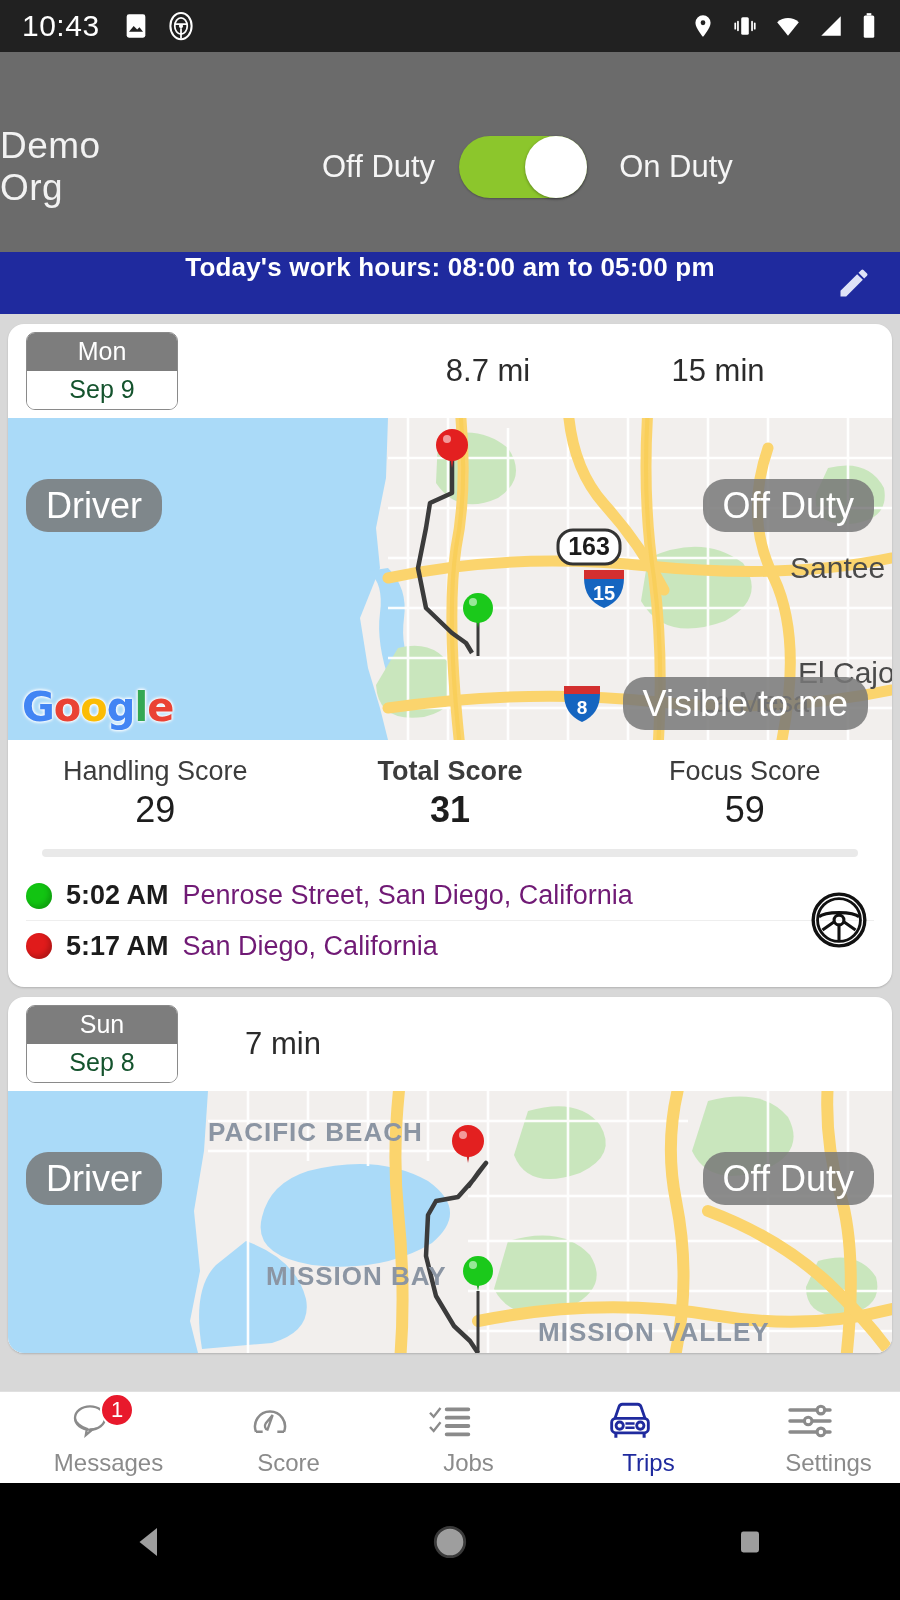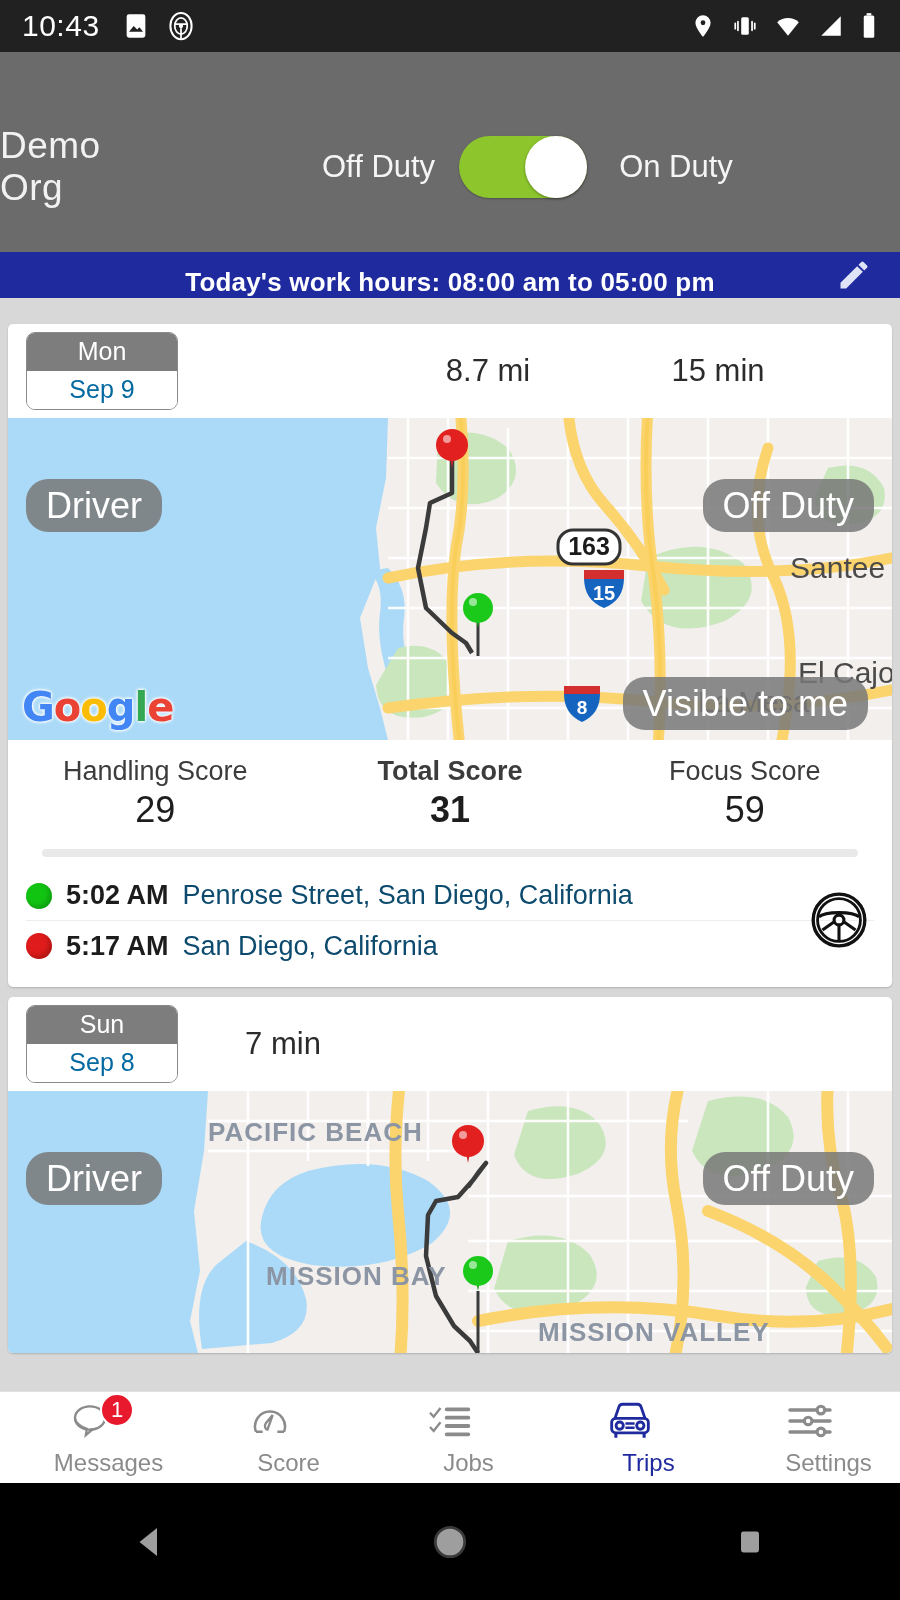--- a/index.html
+++ b/index.html
@@ -40,48 +40,48 @@
     width:128px; height:62px; border-radius:34px; background:#8cc62c;
     position:relative; flex:0 0 auto; box-shadow:0 1px 2px rgba(0,0,0,.25);
   }
   .toggle .knob {
     position:absolute; top:0px; right:0px; width:62px; height:62px; border-radius:50%;
     background:#fff; box-shadow:0 1px 3px rgba(0,0,0,.35);
   }
 
   
   .workbar {
-    background:#1f2a9e; height:46px; display:flex; align-items:flex-end; position:relative;
+    background:#1f2a9e; height:62px; display:flex; align-items:flex-start; position:relative;
   }
   .workbar-text {
     flex:1; text-align:center; color:#fff; font-size:26px; font-weight:bold; letter-spacing:.2px;
   }
   .workbar-edit {
     position:absolute; right:26px; top:50%; transform:translateY(-50%);
     width:40px; height:40px; display:flex; align-items:center; justify-content:center;
   }
 
   
   .content { position:absolute; top:314px; left:0; right:0; bottom:209px; overflow:hidden; background:#d8d8d8; }
 
   .card {
-    background:#fff; border-radius:5px; margin:10px 8px 0 8px; overflow:hidden;
+    background:#fff; border-radius:16px; margin:10px 8px 0 8px; overflow:hidden;
     box-shadow:0 1px 2px rgba(0,0,0,.18);
   }
 
   
   .card-head { display:flex; align-items:center; height:94px; padding:0 18px; }
   .datebadge {
     width:152px; border:1.5px solid #8a8a8a; border-radius:9px; overflow:hidden; background:#fff;
   }
   .datebadge .dow {
     background:#7d7d7d; color:#fff; font-size:25px; text-align:center; padding:4px 0 5px;
   }
   .datebadge .dom {
-    color:#0369a1; font-size:25px; text-align:center; padding:4px 0 5px; background:#fff;
+    color:#14532d; font-size:25px; text-align:center; padding:4px 0 5px; background:#fff;
   }
   .card-metric { font-size:31px; color:#2b2b2b; text-align:center; }
   .metric-dist { flex:0 0 250px; margin-left:185px; }
   .metric-time { flex:0 0 210px; }
 
   
   .map { position:relative; width:100%; overflow:hidden; background:#f2efee; }
   .map.m1 { height:322px; }
   .map.m2 { height:262px; }
   .map-canvas { position:absolute; inset:0; }
@@ -109,21 +109,21 @@
   .score-bar { height:8px; background:#e9e9e9; border-radius:4px; margin:12px 34px 0; }
 
   
   .stops { position:relative; padding:14px 18px 16px; }
   .stop-row { display:flex; align-items:center; height:50px; }
   .stop-row.first { border-bottom:1px solid #eee; }
   .dot { width:26px; height:26px; border-radius:50%; flex:0 0 auto; margin-right:14px; }
   .dot.start { background:#12c412; box-shadow:inset -3px -3px 5px rgba(0,0,0,.18); }
   .dot.end { background:#e01b1b; box-shadow:inset -3px -3px 5px rgba(0,0,0,.2); }
   .stop-time { font-size:27px; font-weight:bold; color:#1c1c1c; margin-right:14px; white-space:nowrap; }
-  .stop-addr { font-size:27px; color:#0c4a6e; white-space:nowrap; }
+  .stop-addr { font-size:27px; color:#701a75; white-space:nowrap; }
   .wheel-icon { position:absolute; right:22px; top:50%; transform:translateY(-50%); }
 
   
   .bottomnav {
     position:absolute; left:0; right:0; bottom:117px; height:92px; background:#fff;
     display:flex; align-items:center; border-top:1px solid #e0e0e0;
   }
   .nav-item { flex:1; display:flex; flex-direction:column; align-items:center; justify-content:center; position:relative; }
   .nav-icon { height:44px; display:flex; align-items:center; justify-content:center; position:relative; }
   .nav-label { font-size:24px; color:#8b8b8b; margin-top:6px;margin-left:37px; }

